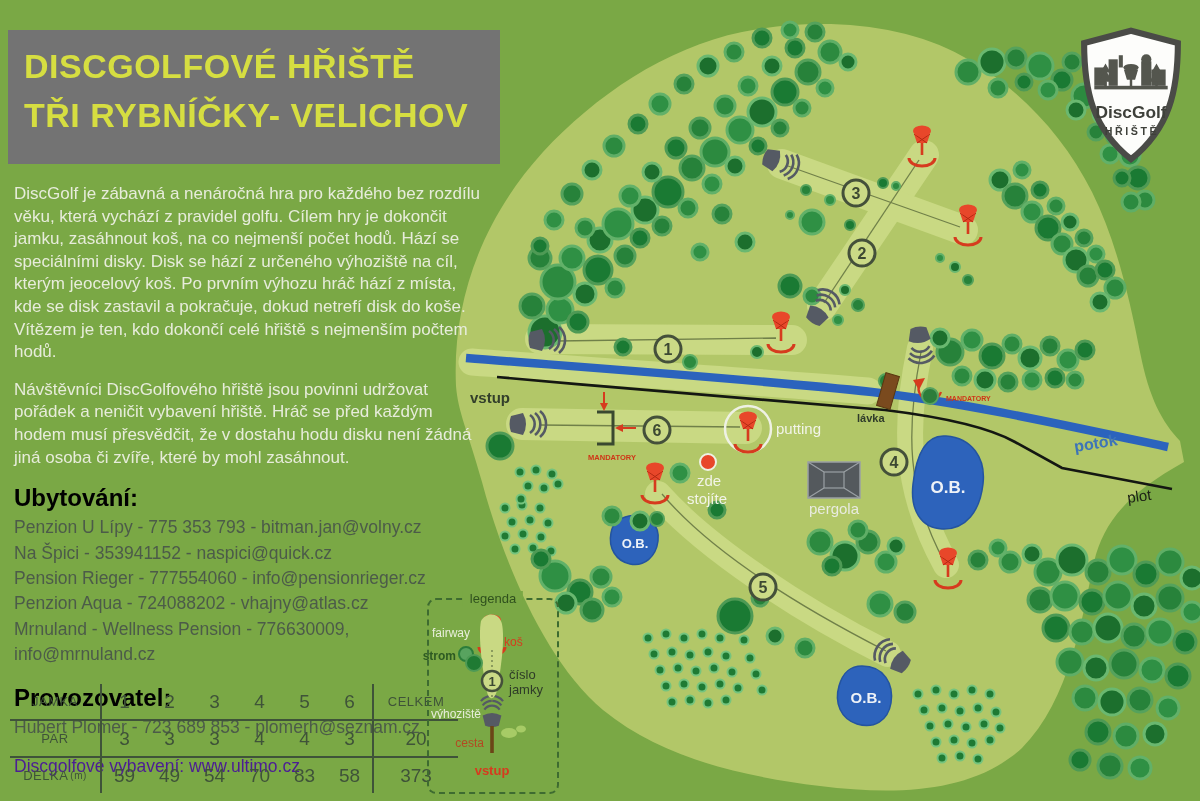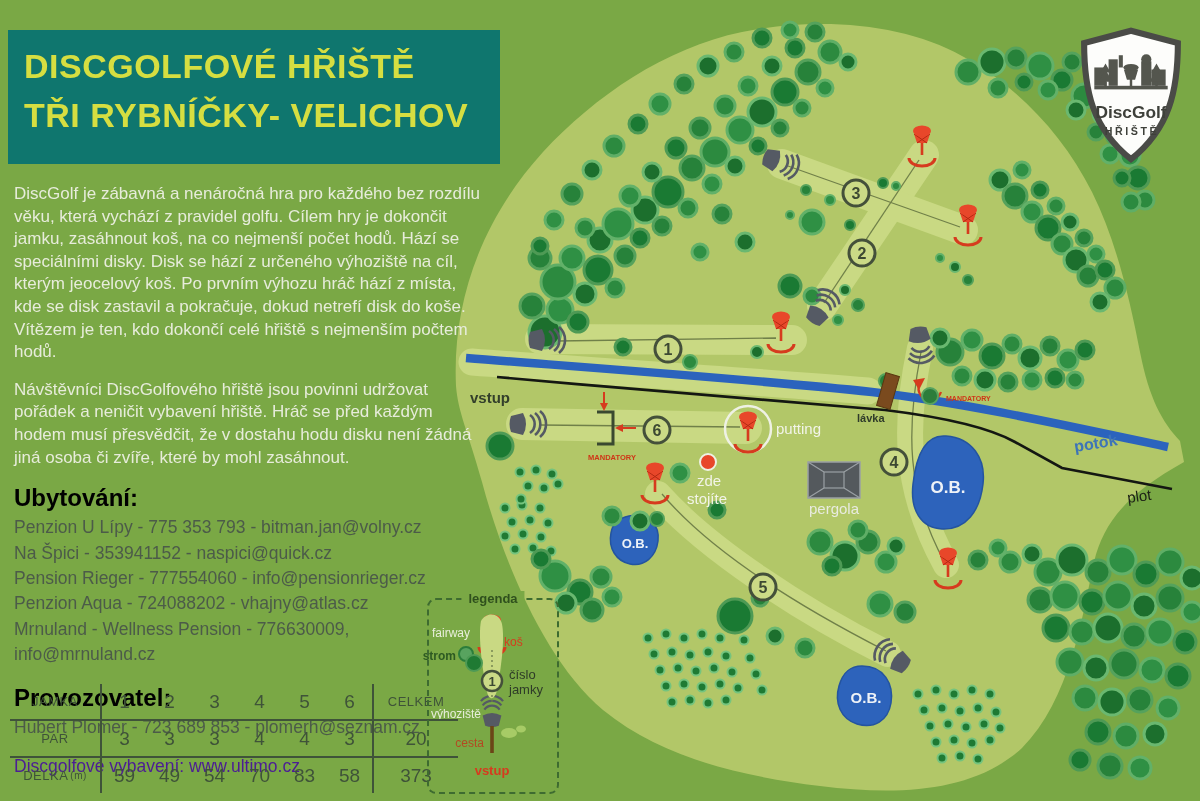--- a/index.html
+++ b/index.html
@@ -2,21 +2,21 @@
 <html><head>
 <meta charset="utf-8">
 <style>
   html,body{margin:0;padding:0;}
   .stage{position:relative;width:1200px;height:801px;overflow:hidden;
          background:#7aa845;font-family:"Liberation Sans",sans-serif;}
   svg text{font-family:"Liberation Sans",sans-serif;}
 
   
   .title-box{position:absolute;left:8px;top:30px;width:492px;height:134px;
-    background:#0f766e;box-sizing:border-box;padding:12px 16px 0 16px;}
+    background:#737373;box-sizing:border-box;padding:12px 16px 0 16px;}
   .title-box div{color:#d6de41;font-weight:bold;font-size:34px;line-height:49px;letter-spacing:.5px;}
 
   
   .left-col{position:absolute;left:14px;top:183px;width:466px;}
   .para{margin:0 0 15px 0;color:#e7ecdb;font-size:17px;line-height:22.6px;}
   .sec-heading{margin:8px 0 3px 0;color:#000000;font-size:24px;font-weight:bold;}
   .contact-line{margin:0;color:#4c5b49;font-size:17.5px;line-height:25.4px;}
   .equip-line{margin:16px 0 0 0;color:#4c1d95;font-size:17.5px;}
 
   
@@ -27,21 +27,21 @@
   .score-table .row1{border-top:none;}
   .score-table .lab{font-size:13px;letter-spacing:.5px;border-right:2px solid #3f5339;}
   .score-table .tot{border-left:2px solid #3f5339;}
   .score-table .hdr{font-size:13px;letter-spacing:.5px;}
   .score-table .unit{font-size:10px;margin-left:2px;}
 
   
   .legend-box{position:absolute;left:427px;top:598px;width:128px;height:192px;
     border:2px dashed #3e6b30;border-radius:9px;}
   .legend-title{position:absolute;left:50%;top:-9px;transform:translateX(-50%);
-    background:#7aa845;padding:0 7px;color:#2f501d;font-weight:bold;font-size:13px;}
+    background:#7aa845;padding:0 7px;color:#2f501d;font-weight:normal;font-size:13px;}
 
   
   .ultimo{position:absolute;left:578px;top:722px;width:150px;text-align:center;}
   .ultimo .name{font-family:"DejaVu Serif","Liberation Serif",serif;font-weight:bold;
     font-size:45px;line-height:46px;color:#4e5248;letter-spacing:-1px;}
   .ultimo .tag{font-size:12px;color:#595d51;letter-spacing:1.5px;margin-top:-3px;}
 
   
   .badge{position:absolute;left:1078px;top:26px;}
 </style>

